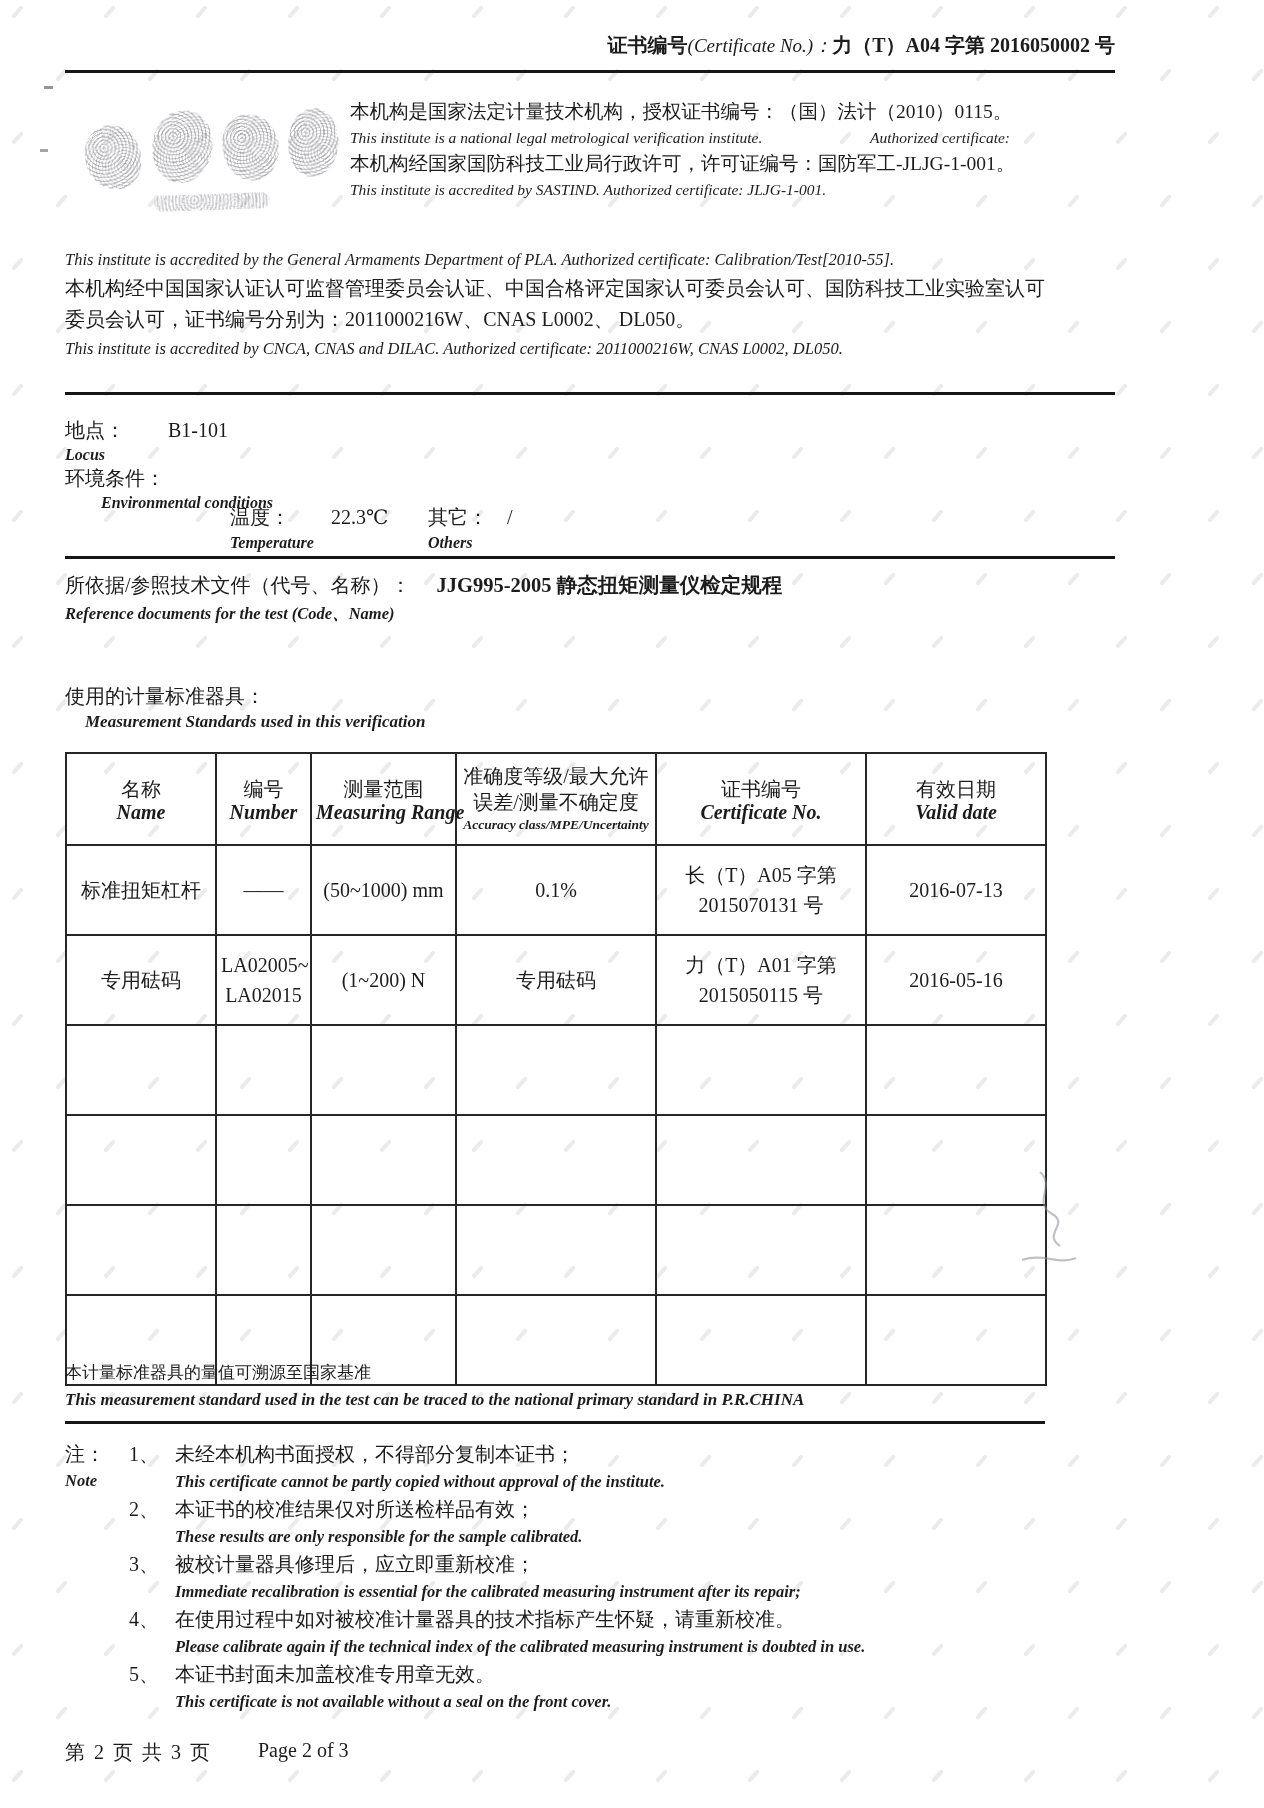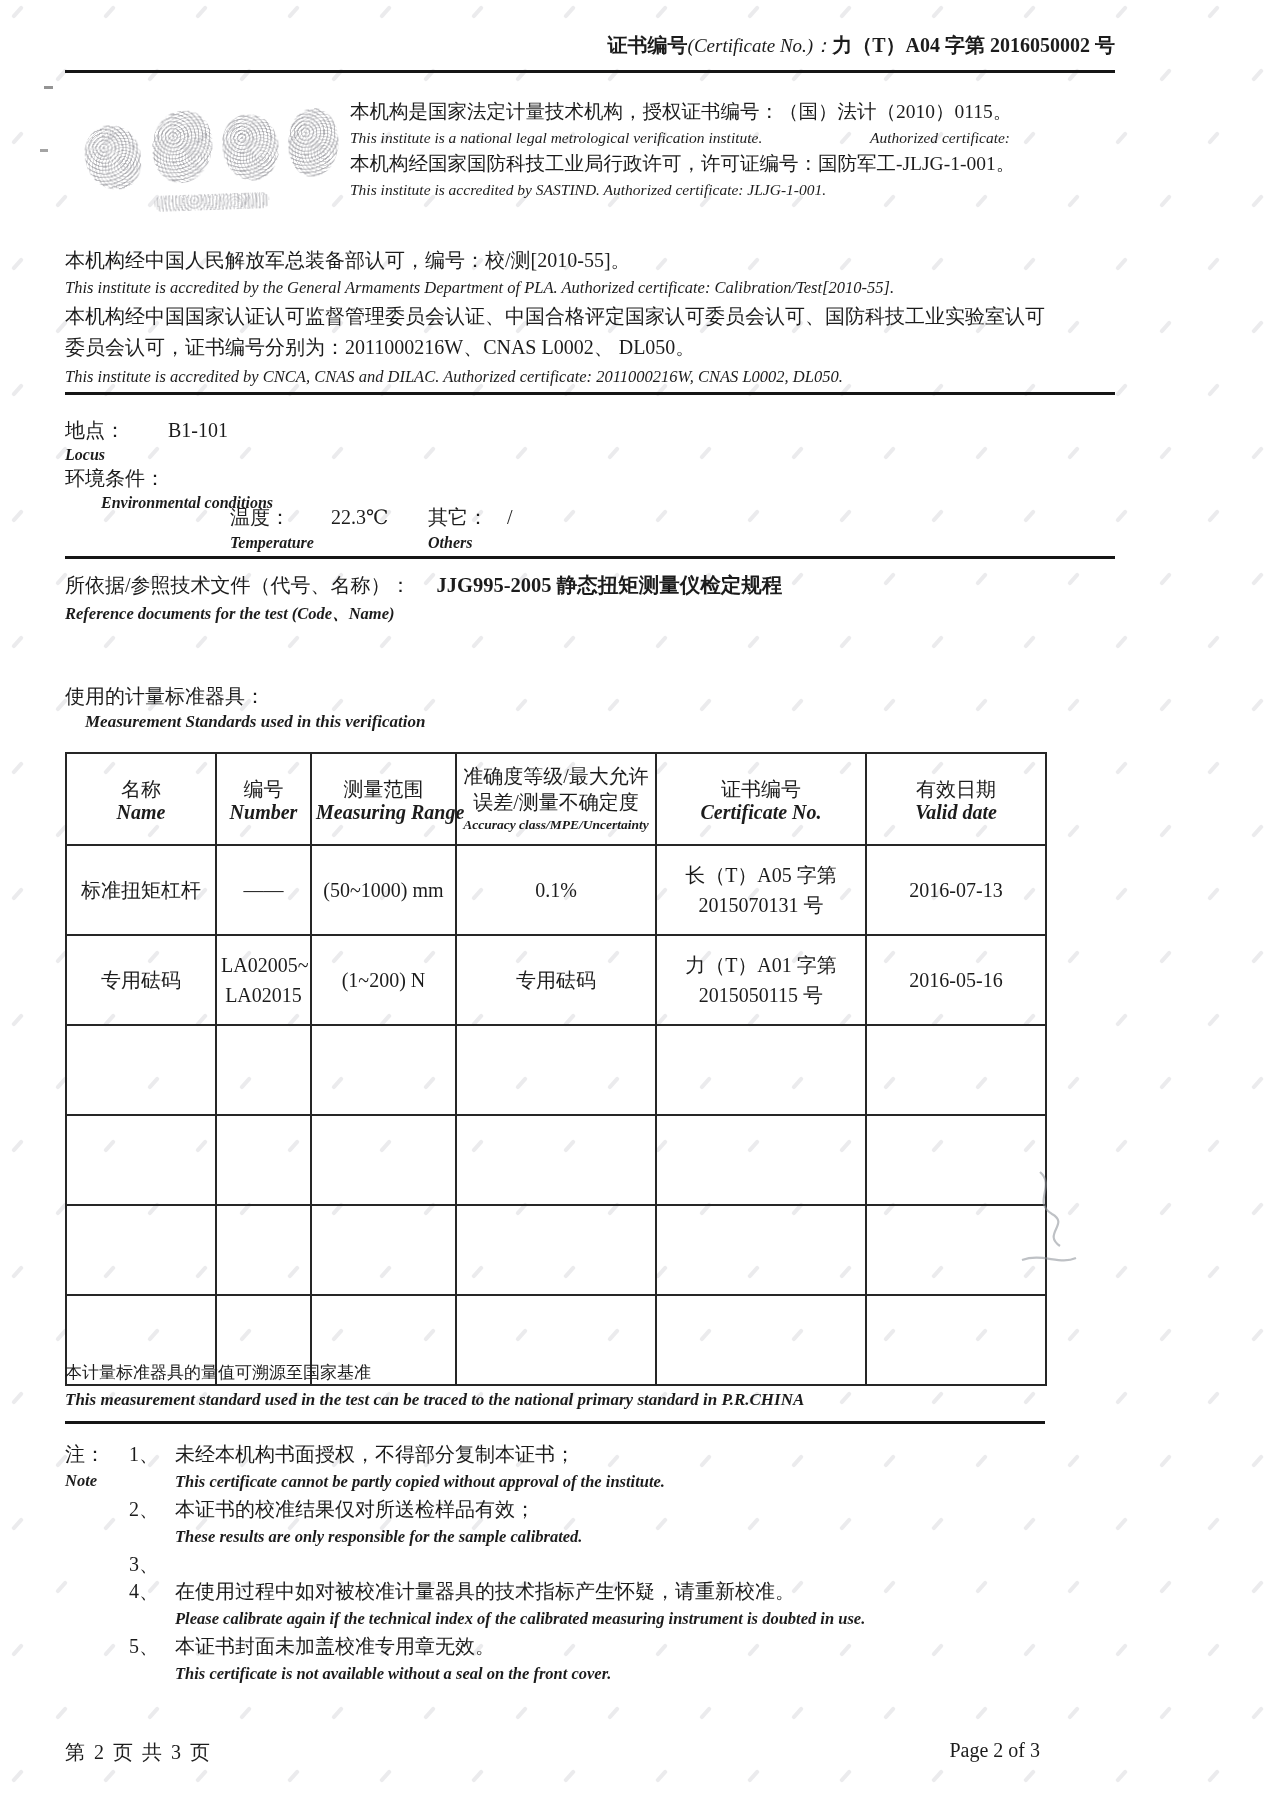--- a/index.html
+++ b/index.html
@@ -94,21 +94,21 @@
   .notes{position:absolute;top:1441px;left:65px;width:1010px;}
   .note-head{position:absolute;left:0;top:0;}
   .note-head .nz{font-size:20px;line-height:27px;}
   .note-head .ne{font-size:16.5px;line-height:26px;}
   .note-items{margin-left:64px;}
   .item{display:flex;margin-bottom:0px;}
   .item .num{width:46px;flex:none;font-size:20px;line-height:27px;}
   .item .zh-t{font-size:20px;line-height:27px;white-space:nowrap;}
   .item .en-t{font-size:16.5px;line-height:28px;white-space:nowrap;}
   
-  .footer{position:absolute;top:1739px;left:65px;width:975px;display:flex;justify-content:space-between;gap:46px;font-size:20px;}
+  .footer{position:absolute;top:1739px;left:65px;width:975px;display:flex;justify-content:flex-start;gap:46px;font-size:20px;}
   .footer .fz{letter-spacing:2px;}
 </style>
 </head>
 <body>
 
 <div class="page">
 
   <div class="layer wm">
       <i style="left: 10px; top: 10px;"></i>
       <i style="left: 102px; top: 10px;"></i>
@@ -540,21 +540,20 @@
         <div class="en en-line en-just">
           <span>This institute is a national legal metrological verification institute.</span>
           <span>Authorized certificate:</span>
         </div>
         <div class="zh-line">本机构经国家国防科技工业局行政许可，许可证编号：国防军工-JLJG-1-001。</div>
         <div class="en en-line">This institute is accredited by SASTIND. Authorized certificate: JLJG-1-001.</div>
       </div>
     </div>
 
     <div class="full-paras">
-      <div class="zh-line">本机构经中国人民解放军总装备部认可，编号：校/测[2010-55]。</div>
       <div class="en en-line">This institute is accredited by the General Armaments Department of PLA. Authorized certificate: Calibration/Test[2010-55].</div>
       <div class="zh-wrap">本机构经中国国家认证认可监督管理委员会认证、中国合格评定国家认可委员会认可、国防科技工业实验室认可委员会认可，证书编号分别为：2011000216W、CNAS L0002、 DL050。</div>
       <div class="en en-line">This institute is accredited by CNCA, CNAS and DILAC. Authorized certificate: 2011000216W, CNAS L0002, DL050.</div>
     </div>
 
     <div class="rule rule-2"></div>
 
     <div class="loc">
       <div class="l1">
         <span>地点：</span>
@@ -711,20 +710,24 @@
         </div>
         <div class="item">
           <div class="num">2、</div>
           <div>
             <div class="zh-t">本证书的校准结果仅对所送检样品有效；</div>
             <div class="en-t en-b">These results are only responsible for the sample calibrated.</div>
           </div>
         </div>
         <div class="item">
           <div class="num">3、</div>
+          <div>
+            <div class="zh-t">被校计量器具修理后，应立即重新校准；</div>
+            <div class="en-t en-b">Immediate recalibration is essential for the calibrated measuring instrument after its repair;</div>
+          </div>
         </div>
         <div class="item">
           <div class="num">4、</div>
           <div>
             <div class="zh-t">在使用过程中如对被校准计量器具的技术指标产生怀疑，请重新校准。</div>
             <div class="en-t en-b">Please calibrate again if the technical index of the calibrated measuring instrument is doubted in use.</div>
           </div>
         </div>
         <div class="item">
           <div class="num">5、</div>

